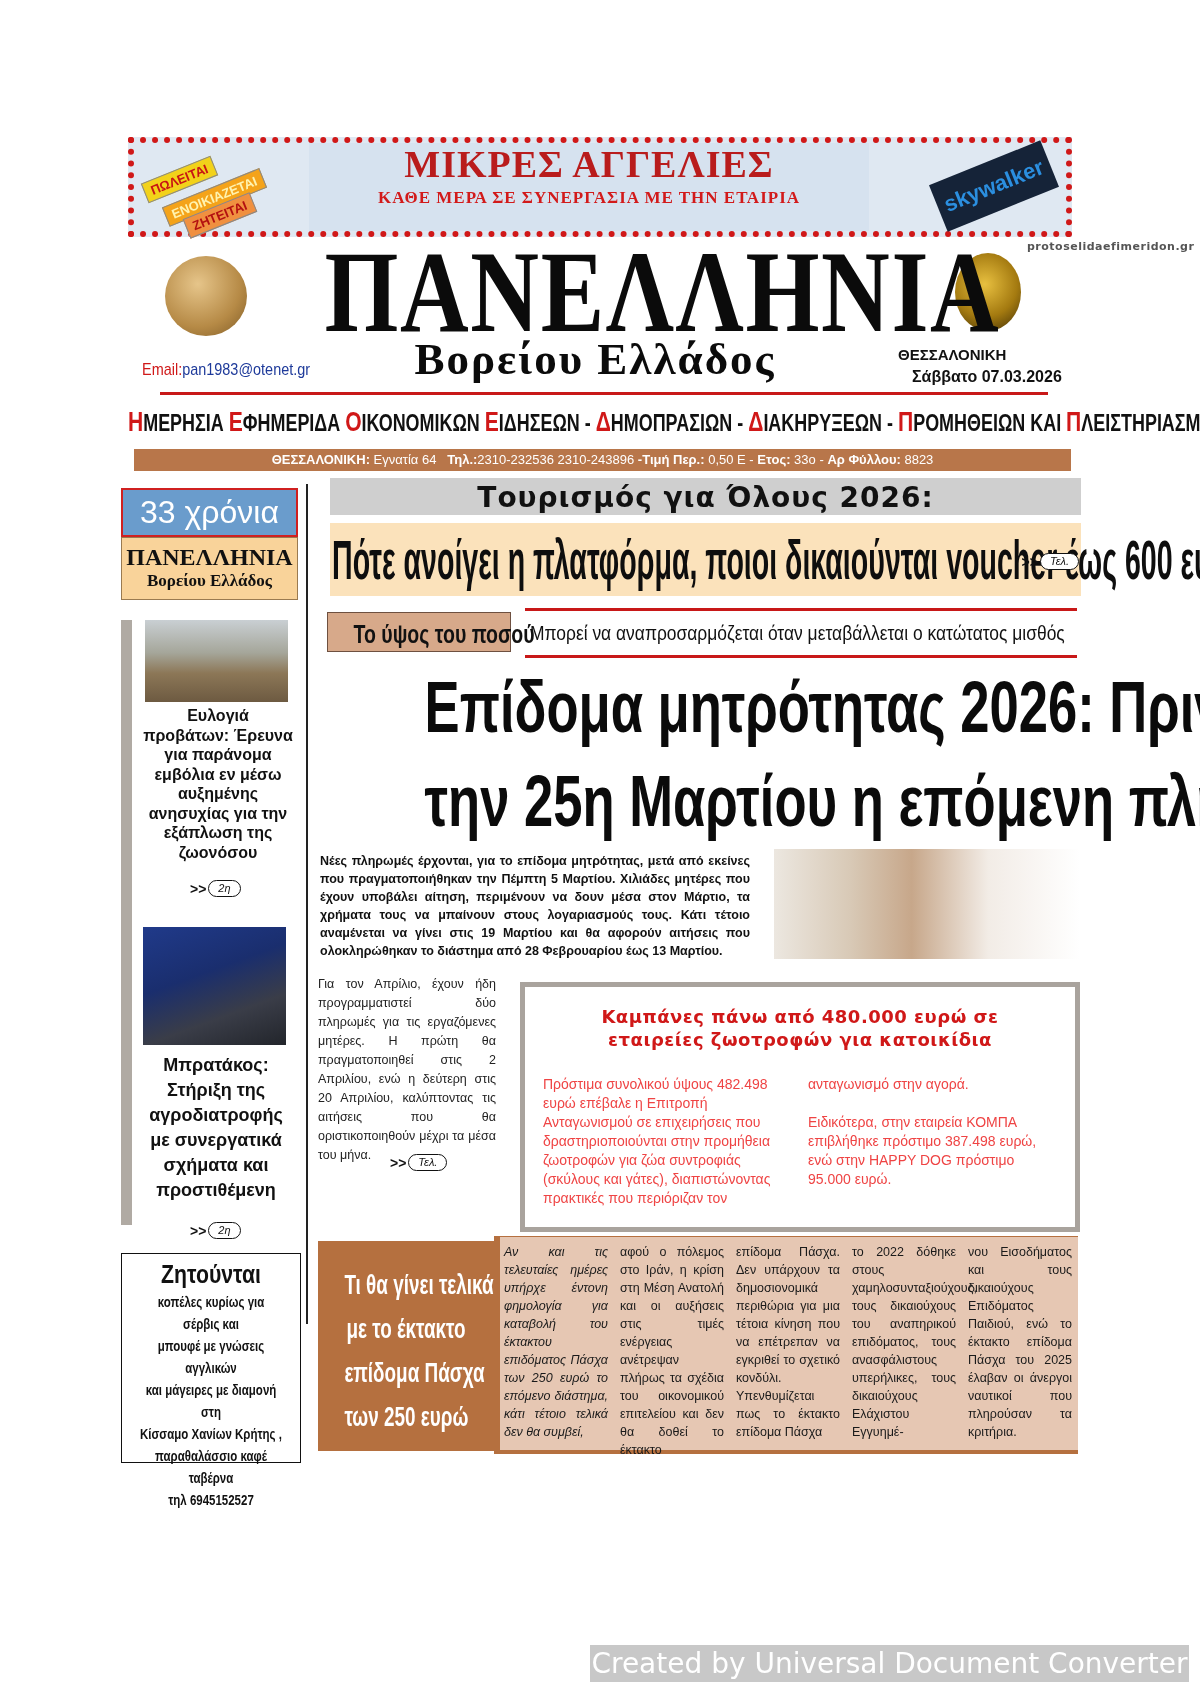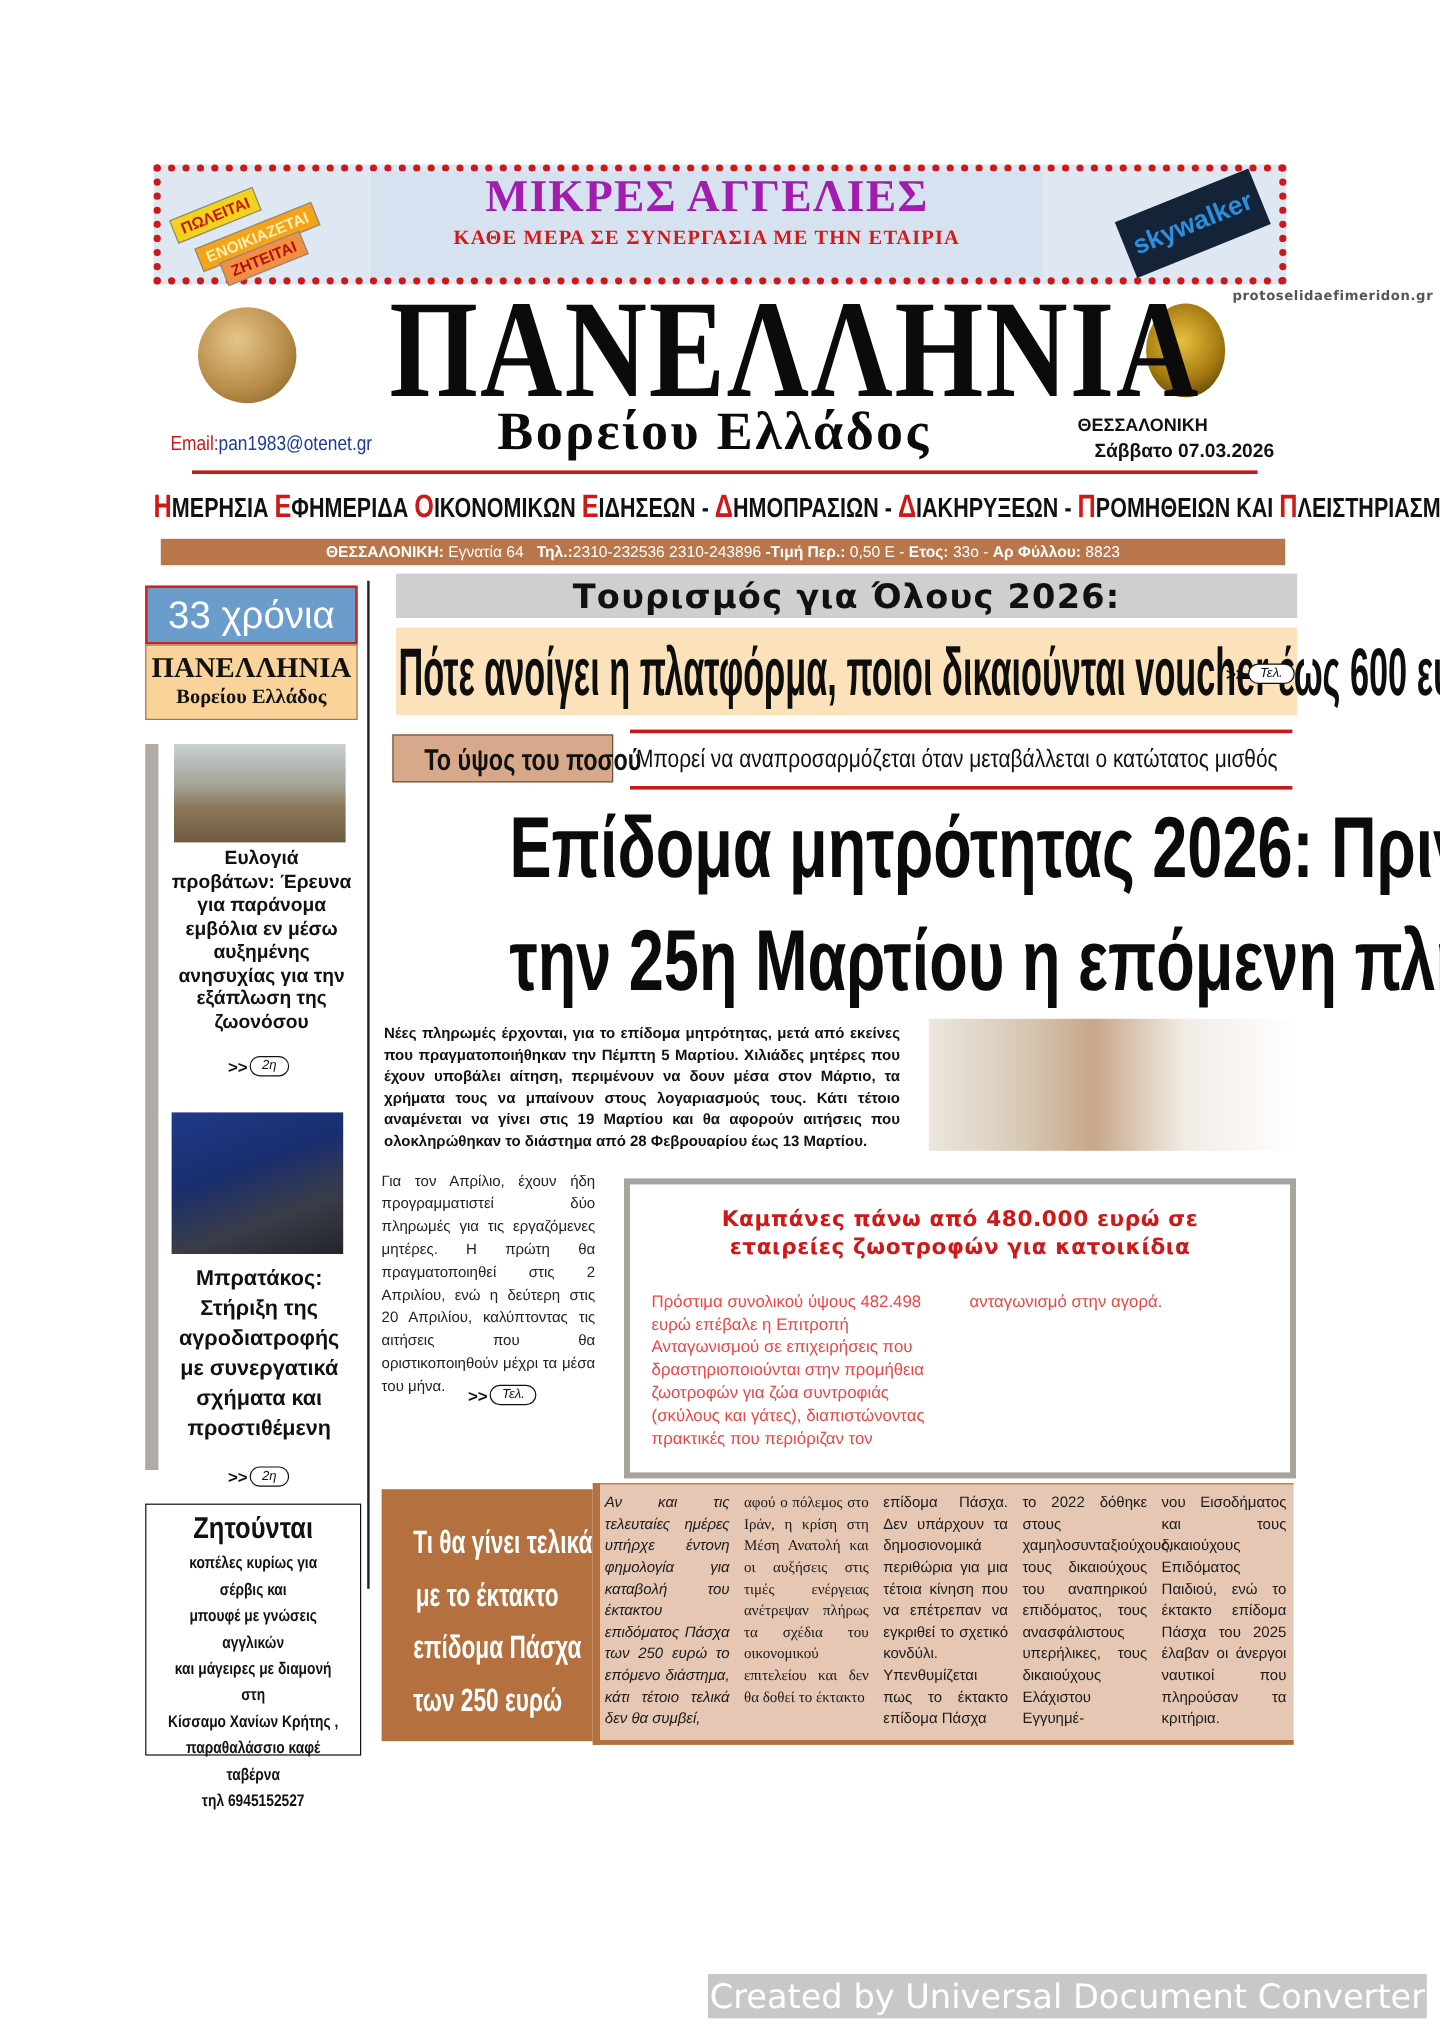--- a/index.html
+++ b/index.html
@@ -7,21 +7,21 @@
   .abs { position: absolute; }
 
   
   .ads-banner { left: 128px; top: 137px; width: 944px; height: 100px; background: #dfe8f2; border: 6px dotted #d01818; }
   .ads-badges { left: 8px; top: 14px; width: 150px; height: 70px; }
   .badge { position: absolute; font: bold 13px "Liberation Sans", sans-serif; padding: 2px 6px; transform: rotate(-22deg); white-space: nowrap; border: 1px solid #888; }
   .badge.b1 { left: 0; top: 12px; background: #f2d21a; color: #c81414; }
   .badge.b2 { left: 20px; top: 30px; background: #f4a31a; color: #fff3b0; }
   .badge.b3 { left: 42px; top: 48px; background: #f09040; color: #b31010; }
   .ads-center { left: 175px; top: 0; width: 560px; height: 88px; background: #d6e2ef; text-align: center; }
-  .ads-title { font: bold 38px "Liberation Serif", serif; color: #a21caf; letter-spacing: 1px; line-height: 42px; }
+  .ads-title { font: bold 38px "Liberation Serif", serif; color: #b91c1c; letter-spacing: 1px; line-height: 42px; }
   .ads-sub1 { font: bold 17px "Liberation Serif", serif; color: #2c3ea6; margin-top: 2px; letter-spacing: 1px; }
   .ads-sub2 { font: bold 17px "Liberation Serif", serif; color: #d21a1a; margin-top: 3px; letter-spacing: 1px; }
   .skywalker { left: 800px; top: 18px; width: 120px; height: 50px; background: #152338; color: #2b8fe0; transform: rotate(-22deg); font: bold 22px "Liberation Sans", sans-serif; display:flex; align-items:center; justify-content:center; }
 
   .source-tag { left: 1027px; top: 240px; font: bold 11px "DejaVu Sans", sans-serif; color: #555; letter-spacing: 0.5px; }
 
   
   .coin { border-radius: 50%; }
   .coin-left { left: 165px; top: 256px; width: 82px; height: 80px; background: radial-gradient(circle at 40% 35%, #e6c58a, #b68a46 60%, #7d5a25); }
   .coin-right { left: 955px; top: 253px; width: 66px; height: 78px; background: radial-gradient(circle at 45% 40%, #e8c040, #a47a10 55%, #3a2a05); }
@@ -200,30 +200,31 @@
 
 <div class="abs fine-box">
   <div class="fine-title">
     <div>Καμπάνες πάνω από 480.000 ευρώ σε</div>
     <div>εταιρείες ζωοτροφών για κατοικίδια</div>
   </div>
   <div class="fine-col c1">Πρόστιμα συνολικού ύψους 482.498 ευρώ επέβαλε η Επιτροπή Ανταγωνισμού σε επιχειρήσεις που δραστηριοποιούνται στην προμήθεια ζωοτροφών για ζώα συντροφιάς (σκύλους και γάτες), διαπιστώνοντας πρακτικές που περιόριζαν τον</div>
   <div class="fine-col c2">
     <div>ανταγωνισμό στην αγορά.</div>
     <div style="height:19px"></div>
+    <div>Ειδικότερα, στην εταιρεία ΚΟΜΠΑ επιβλήθηκε πρόστιμο 387.498 ευρώ, ενώ στην HAPPY DOG πρόστιμο 95.000 ευρώ.</div>
   </div>
 </div>
 
 <div class="abs easter-head">
   <div>Τι θα γίνει τελικά</div>
   <div>με το έκτακτο</div>
   <div>επίδομα Πάσχα</div>
   <div>των 250 ευρώ</div>
 </div>
 <div class="abs easter-body">
   <div class="easter-col" style="left:4px;font-style:italic;">Αν και τις τελευταίες ημέρες υπήρχε έντονη φημολογία για καταβολή του έκτακτου επιδόματος Πάσχα των 250 ευρώ το επόμενο διάστημα, κάτι τέτοιο τελικά δεν θα συμβεί,</div>
-  <div class="easter-col" style="left:120px;font-family:Liberation Serif, serif;">αφού ο πόλεμος στο Ιράν, η κρίση στη Μέση Ανατολή και οι αυξήσεις στις τιμές ενέργειας ανέτρεψαν πλήρως τα σχέδια του οικονομικού επιτελείου και δεν θα δοθεί το έκτακτο</div>
+  <div class="easter-col" style="left:120px;">αφού ο πόλεμος στο Ιράν, η κρίση στη Μέση Ανατολή και οι αυξήσεις στις τιμές ενέργειας ανέτρεψαν πλήρως τα σχέδια του οικονομικού επιτελείου και δεν θα δοθεί το έκτακτο</div>
   <div class="easter-col" style="left:236px;">επίδομα Πάσχα. Δεν υπάρχουν τα δημοσιονομικά περιθώρια για μια τέτοια κίνηση που να επέτρεπαν να εγκριθεί το σχετικό κονδύλι. Υπενθυμίζεται πως το έκτακτο επίδομα Πάσχα</div>
   <div class="easter-col" style="left:352px;">το 2022 δόθηκε στους χαμηλοσυνταξιούχους, τους δικαιούχους του αναπηρικού επιδόματος, τους ανασφάλιστους υπερήλικες, τους δικαιούχους Ελάχιστου Εγγυημέ-</div>
   <div class="easter-col" style="left:468px;">νου Εισοδήματος και τους δικαιούχους Επιδόματος Παιδιού, ενώ το έκτακτο επίδομα Πάσχα του 2025 έλαβαν οι άνεργοι ναυτικοί που πληρούσαν τα κριτήρια.</div>
 </div>
 
 <div class="abs watermark">Created by Universal Document Converter</div>
 
 </body></html>

